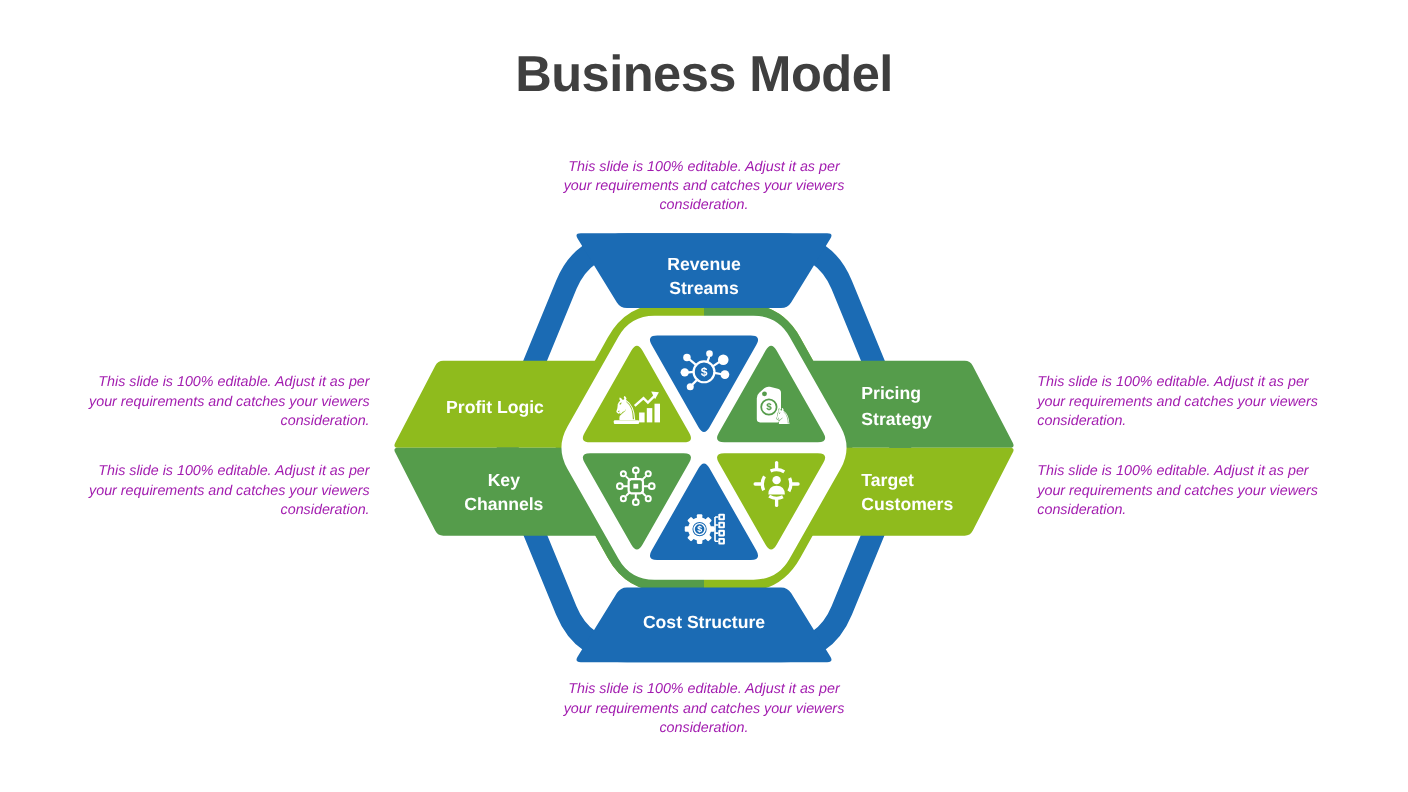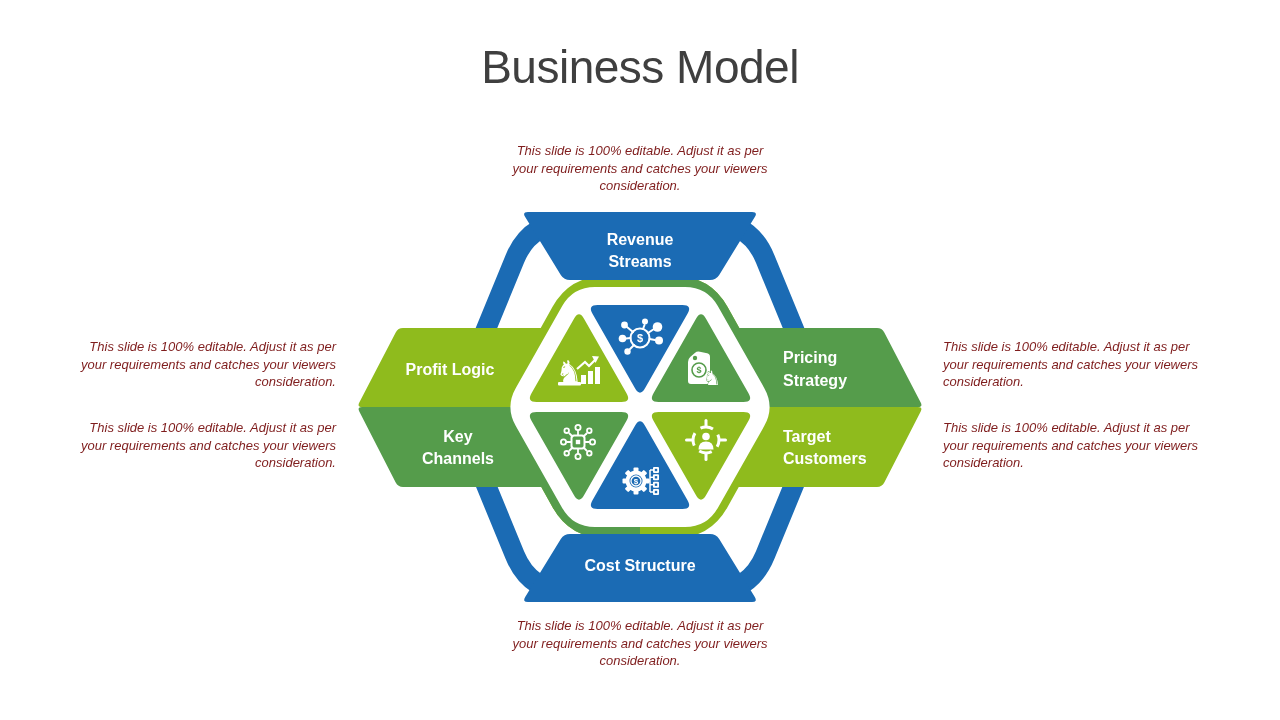--- a/index.html
+++ b/index.html
@@ -3,25 +3,25 @@
 <meta charset="utf-8">
 <style>
   html,body{margin:0;padding:0;}
   body{
     width:1280px;height:720px;background:#ffffff;overflow:hidden;
     font-family:"Liberation Sans",sans-serif;position:relative;
   }
   .slide{position:absolute;inset:0;}
   .slide-title{
     position:absolute;top:40px;left:0;width:100%;text-align:center;
-    font-size:46px;font-weight:normal;color:#3F3F3F;letter-spacing:-0.5px;
+    font-size:46px;font-weight:bold;color:#3F3F3F;letter-spacing:-0.5px;
   }
   .note{
     position:absolute;width:272px;
-    font-style:italic;font-size:13px;line-height:17.5px;color:#7f1d1d;
+    font-style:italic;font-size:13px;line-height:17.5px;color:#a21caf;
   }
   .note-top{left:504px;top:142px;text-align:center;}
   .note-bottom{left:504px;top:617px;text-align:center;}
   .note-left-upper{left:64px;top:338px;text-align:right;}
   .note-left-lower{left:64px;top:419px;text-align:right;}
   .note-right-upper{left:943px;top:338px;text-align:left;}
   .note-right-lower{left:943px;top:419px;text-align:left;}
   .diagram{position:absolute;left:350px;top:200px;width:580px;height:414px;}
   svg text{font-family:"Liberation Sans",sans-serif;}
   .seg-label{font-size:16px;font-weight:bold;fill:#ffffff;}

